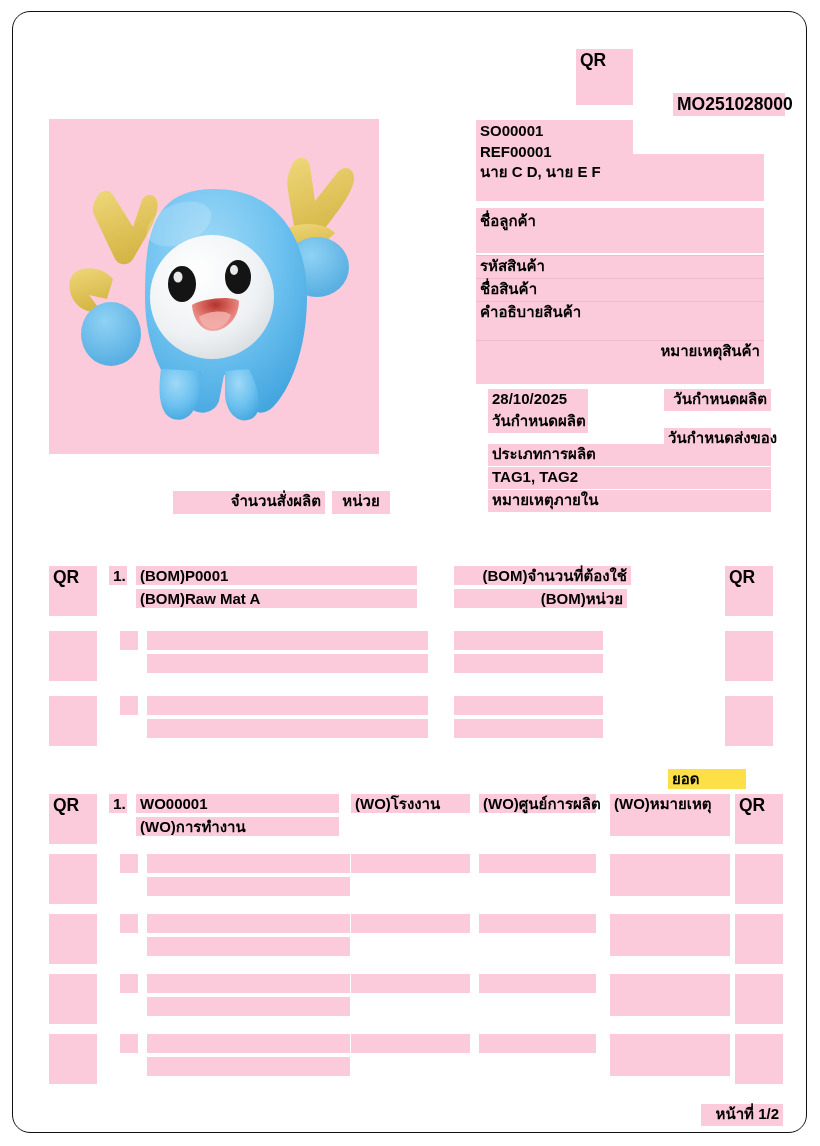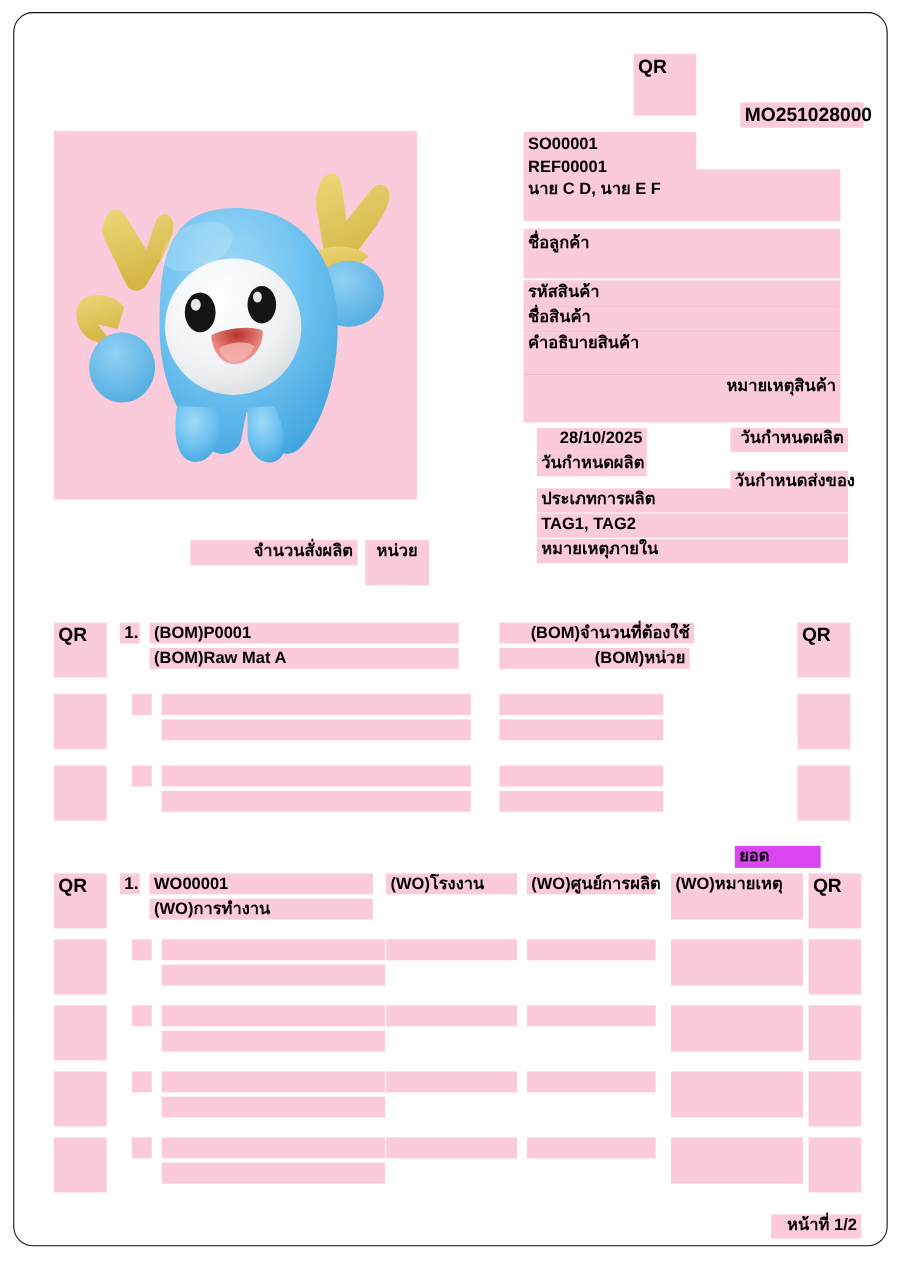--- a/index.html
+++ b/index.html
@@ -18,21 +18,21 @@
   .t16{font-size:15px;}
   .t17{font-size:17.5px;}
   .right{text-align:right;}
   .center{text-align:center;}
   .pad{padding:2px 4px;}
 
   
   #mascot-box{left:36px;top:107px;width:330px;height:335px;background:#fbcbdc;}
   #mascot-svg{display:block;width:100%;height:100%;}
 
-  .badge-hot{background:#d946ef;}
+  .badge-hot{background:#fde047;}
   .divline{background:#f3b8cc;height:1px;}
 </style>
 </head>
 <body>
 
 <div id="page">
 
   <div class="abs" id="mascot-box">
     <svg id="mascot-svg" viewBox="0 0 330 335">
       <defs>
@@ -104,21 +104,21 @@
       <path d="M143 186 C152 180 182 176 190 182 C190 200 176 212 164 212
                C152 212 144 200 143 186 Z" fill="url(#gMouth)"></path>
       <path d="M150 198 C158 192 176 190 182 196 C178 206 170 210 164 210
                C157 210 152 205 150 198 Z" fill="#f3b0ab" opacity=".85"></path>
 
       <ellipse cx="130" cy="105" rx="34" ry="20" fill="#ffffff" opacity=".18" transform="rotate(-22 130 105)"></ellipse>
     </svg>
   </div>
 
   <div class="abs ph txt t16 right pad" style="left:160px;top:479px;width:152px;height:23px;">จำนวนสั่งผลิต</div>
-  <div class="abs ph txt t16 center pad" style="left:319px;top:479px;width:58px;height:41px;">หน่วย</div>
+  <div class="abs ph txt t16 center pad" style="left:319px;top:479px;width:58px;height:23px;">หน่วย</div>
 
   <div class="abs ph txt t17 pad" style="left:563px;top:37px;width:57px;height:56px;">QR</div>
 
   <div class="abs ph txt t17 pad" style="left:660px;top:81px;width:112px;height:23px;">MO251028000</div>
 
   <div class="abs ph" style="left:463px;top:108px;width:157px;height:45px;"></div>
   <div class="abs ph" style="left:463px;top:142px;width:288px;height:47px;"></div>
   <div class="abs txt t16" style="left:467px;top:111px;">SO00001</div>
   <div class="abs txt t16" style="left:467px;top:132px;">REF00001</div>
   <div class="abs txt t16" style="left:467px;top:152px;">นาย C D, นาย E F</div>
@@ -128,21 +128,21 @@
 
   <div class="abs divline" style="left:463px;top:243px;width:288px;"></div>
   <div class="abs ph txt t16 pad" style="left:463px;top:244px;width:288px;height:22px;">รหัสสินค้า</div>
   <div class="abs divline" style="left:463px;top:266px;width:288px;"></div>
   <div class="abs ph txt t16 pad" style="left:463px;top:267px;width:288px;height:22px;">ชื่อสินค้า</div>
   <div class="abs divline" style="left:463px;top:289px;width:288px;"></div>
   <div class="abs ph txt t16 pad" style="left:463px;top:290px;width:288px;height:38px;">คำอธิบายสินค้า</div>
   <div class="abs divline" style="left:463px;top:328px;width:288px;"></div>
   <div class="abs ph txt t16 pad" style="left:463px;top:329px;width:288px;height:43px;text-align:right;">หมายเหตุสินค้า</div>
 
-  <div class="abs ph txt t16 pad" style="left:475px;top:377px;width:100px;height:22px;text-align:right;">28/10/2025</div>
+  <div class="abs ph txt t16 pad" style="left:475px;top:377px;width:100px;height:22px;">28/10/2025</div>
   <div class="abs ph txt t16 pad" style="left:475px;top:399px;width:100px;height:22px;">วันกำหนดผลิต</div>
   <div class="abs ph txt t16 pad right" style="left:651px;top:377px;width:107px;height:22px;">วันกำหนดผลิต</div>
   <div class="abs ph txt t16 pad right" style="left:651px;top:416px;width:107px;height:22px;">วันกำหนดส่งของ</div>
 
   <div class="abs ph txt t16 pad" style="left:475px;top:432px;width:283px;height:22px;">ประเภทการผลิต</div>
   <div class="abs ph txt t16 pad" style="left:475px;top:455px;width:283px;height:22px;">TAG1, TAG2</div>
   <div class="abs ph txt t16 pad" style="left:475px;top:478px;width:283px;height:22px;">หมายเหตุภายใน</div>
 
   <div class="abs ph txt t17 pad" style="left:36px;top:554px;width:48px;height:50px;">QR</div>
   <div class="abs ph txt t15 pad" style="left:96px;top:554px;width:18px;height:19px;">1.</div>

